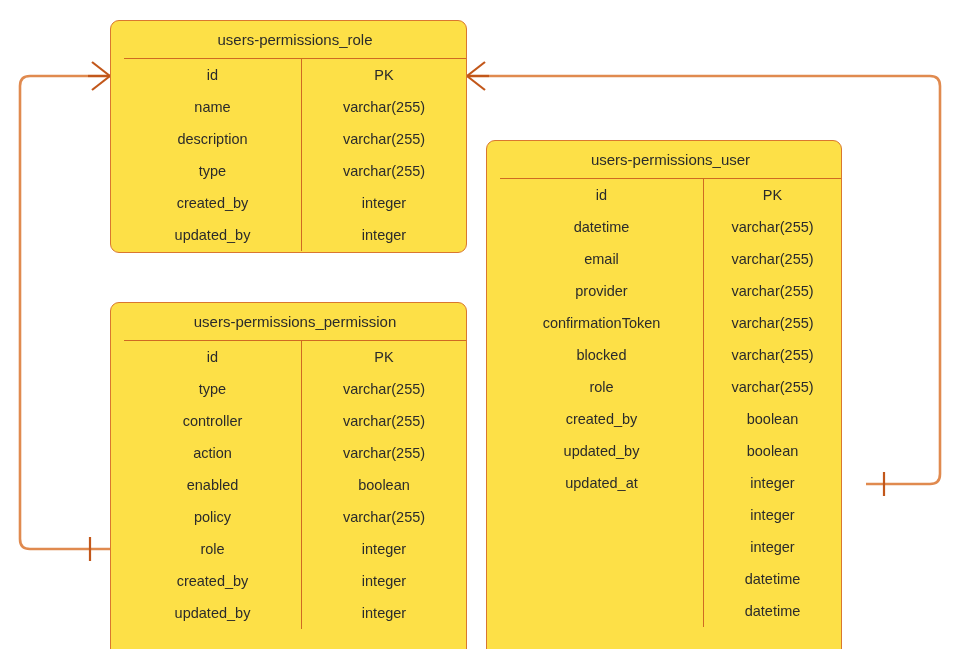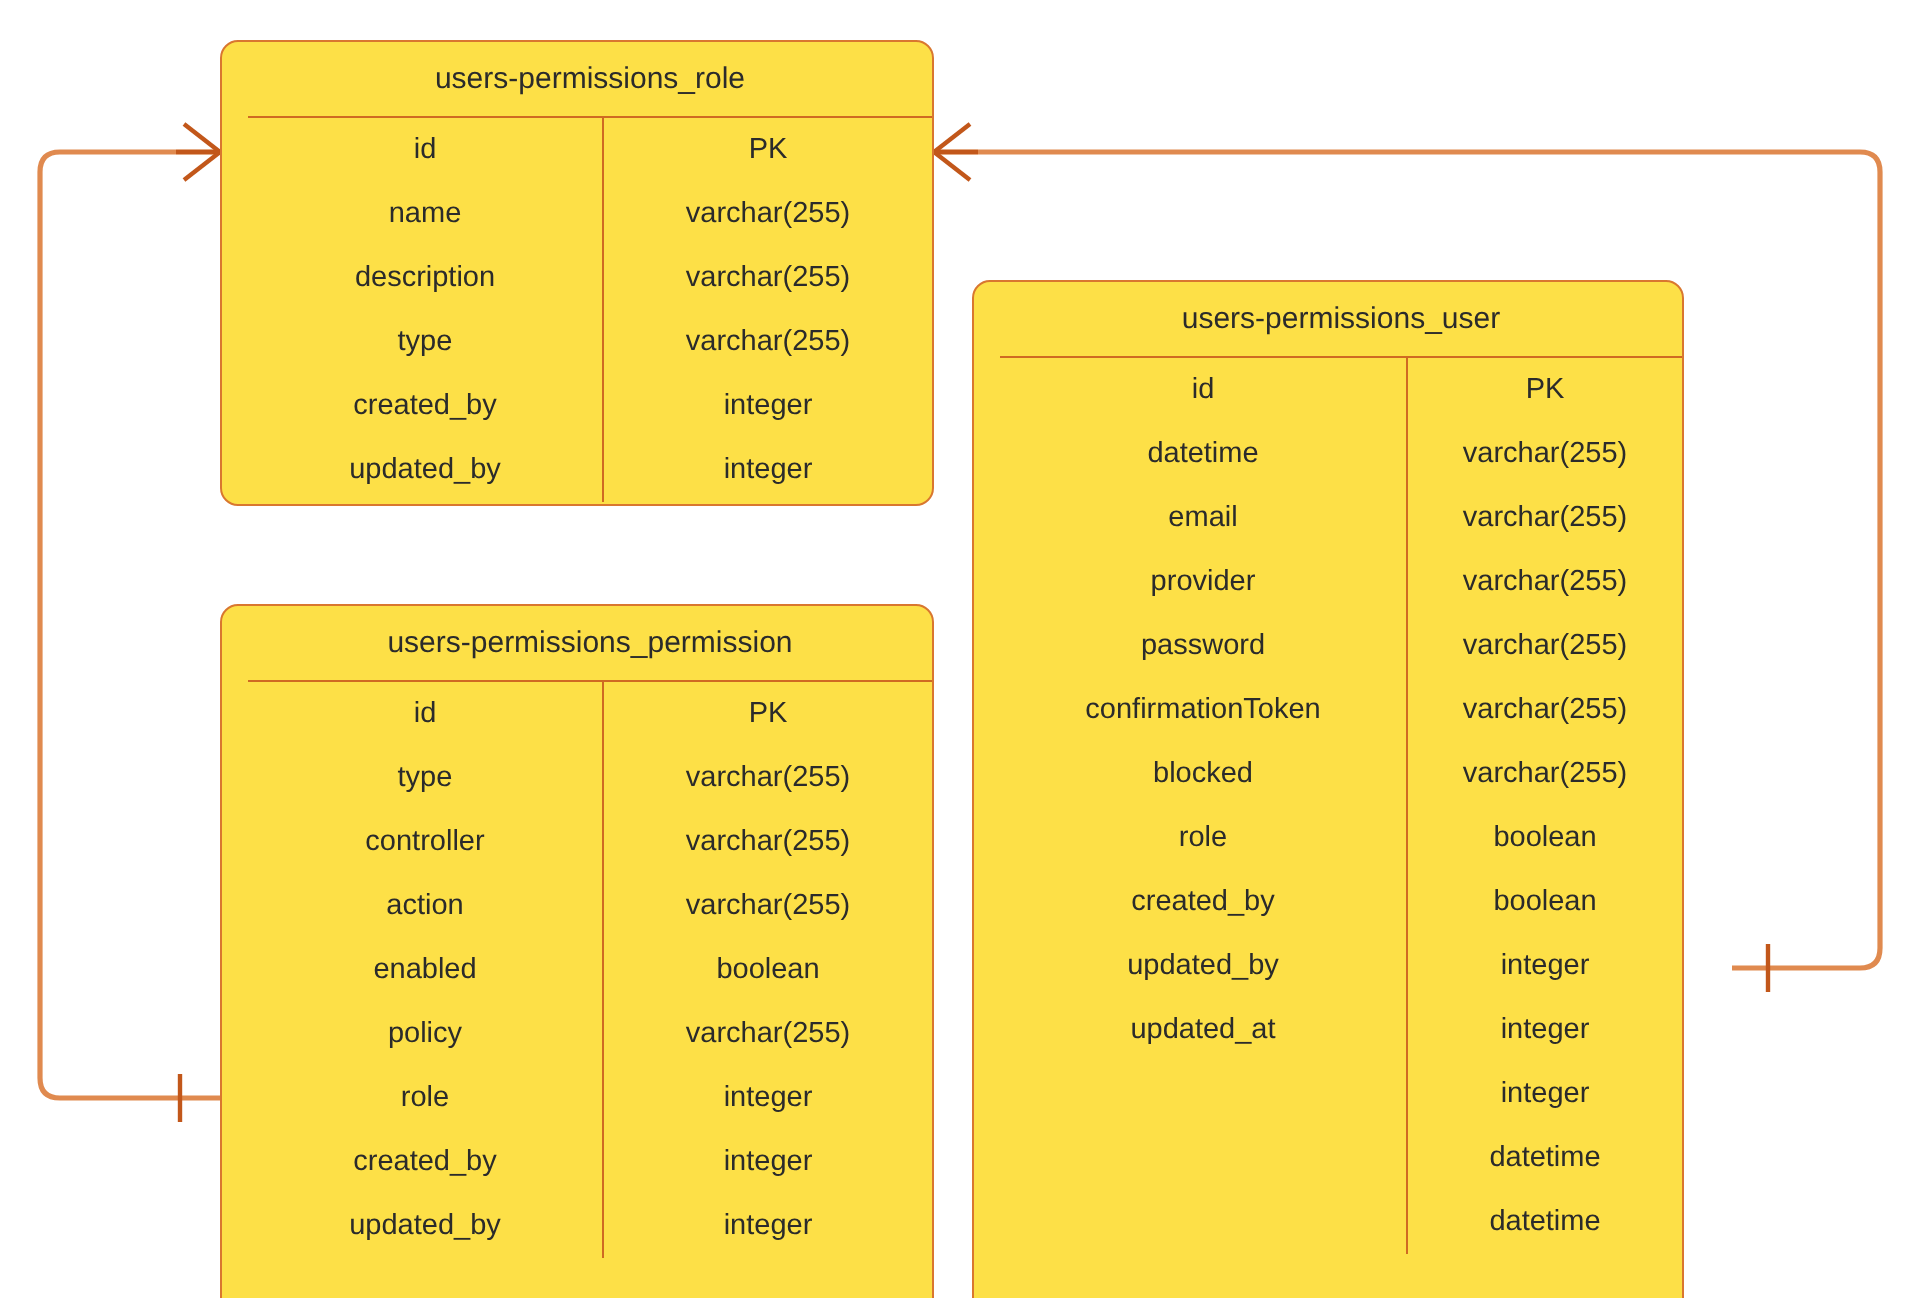--- a/index.html
+++ b/index.html
@@ -178,21 +178,20 @@
   </div>
 
   <div class="entity" id="entity-user">
     <div class="entity-title">users-permissions_user</div>
     <div class="entity-body">
       <div class="col col-field">
         <div class="cell">id</div>
         <div class="cell">datetime</div>
         <div class="cell">email</div>
         <div class="cell">provider</div>
-        <div class="cell">password</div>
         <div class="cell">confirmationToken</div>
         <div class="cell">blocked</div>
         <div class="cell">role</div>
         <div class="cell">created_by</div>
         <div class="cell">updated_by</div>
         <div class="cell">updated_at</div>
       </div>
       <div class="col col-type">
         <div class="cell">PK</div>
         <div class="cell">varchar(255)</div>

